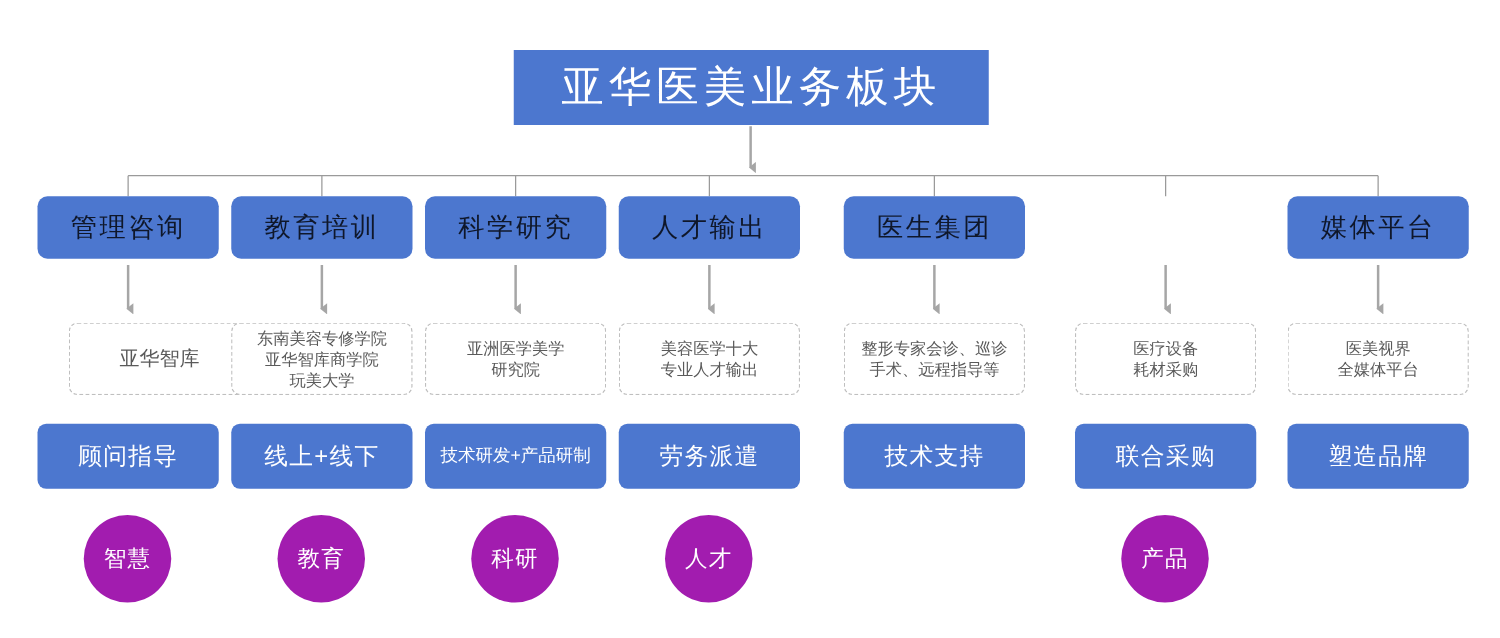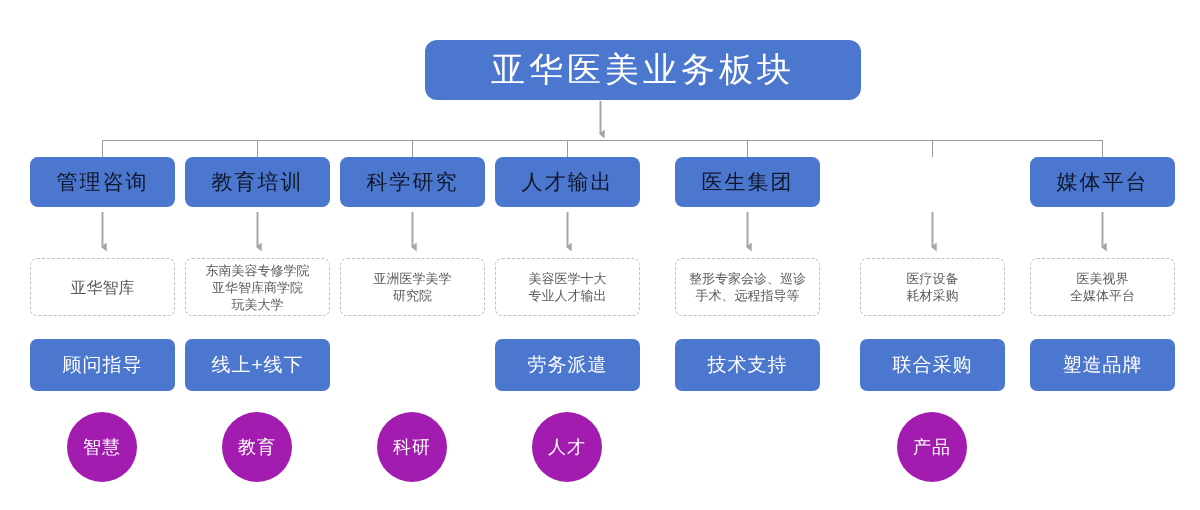--- a/index.html
+++ b/index.html
@@ -18,32 +18,31 @@
     position: relative;
     width: 1200px;
     height: 510px;
   }
 
   
   .title-box {
     position: absolute;
     left: 411px;
     top: 40px;
-    width: 436px;
+    width: 380px;
     height: 60px;
     background: #4c77cf;
-    border-radius: 12px;
+    border-radius: 0;
     color: #ffffff;
     font-size: 34px;
     letter-spacing: 4px;
     display: flex;
     align-items: center;
     justify-content: center;
     box-sizing: border-box;
-    margin-left: 14px;
   }
 
   
   .connector-layer {
     position: absolute;
     left: 0;
     top: 0;
     width: 1200px;
     height: 510px;
     pointer-events: none;
@@ -77,21 +76,21 @@
     background: #ffffff;
     color: #5a5a5a;
     font-size: 13px;
     line-height: 17px;
     display: flex;
     align-items: center;
     justify-content: center;
     text-align: center;
     box-sizing: border-box;
   }
-  .detail-box.single { font-size: 16px; }
+  .detail-box.single { font-size: 16px; margin-left: 25px; }
   .detail-box .line { display: block; }
 
   
   .func-box {
     position: absolute;
     top: 339px;
     width: 145px;
     height: 52px;
     background: #4c77cf;
     border-radius: 7px;
@@ -202,20 +201,21 @@
   </div>
   <div class="detail-box" style="left:1030px">
     <div>
       <span class="line">医美视界</span>
       <span class="line">全媒体平台</span>
     </div>
   </div>
 
   <div class="func-box" style="left:30px">顾问指导</div>
   <div class="func-box" style="left:185px">线上+线下</div>
+  <div class="func-box small" style="left:340px">技术研发+产品研制</div>
   <div class="func-box" style="left:495px">劳务派遣</div>
   <div class="func-box" style="left:675px">技术支持</div>
   <div class="func-box" style="left:860px">联合采购</div>
   <div class="func-box" style="left:1030px">塑造品牌</div>
 
   <div class="circle" style="left:67px">智慧</div>
   <div class="circle" style="left:222px">教育</div>
   <div class="circle" style="left:377px">科研</div>
   <div class="circle" style="left:532px">人才</div>
   <div class="circle" style="left:897px">产品</div>

